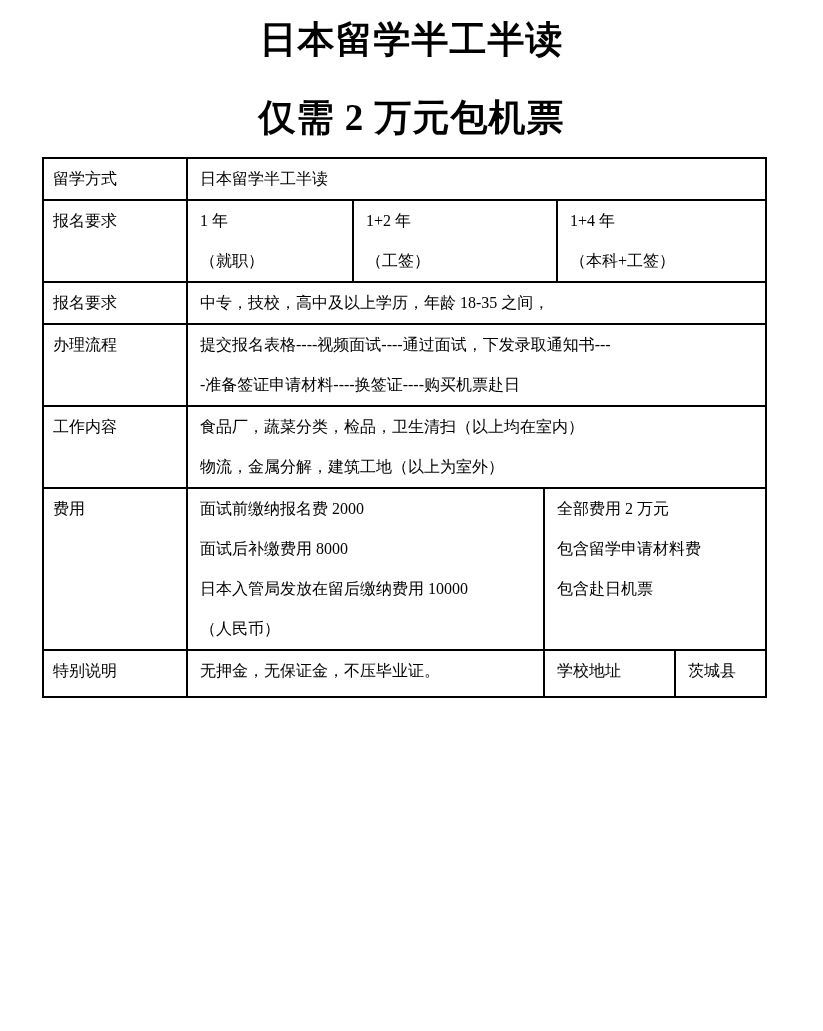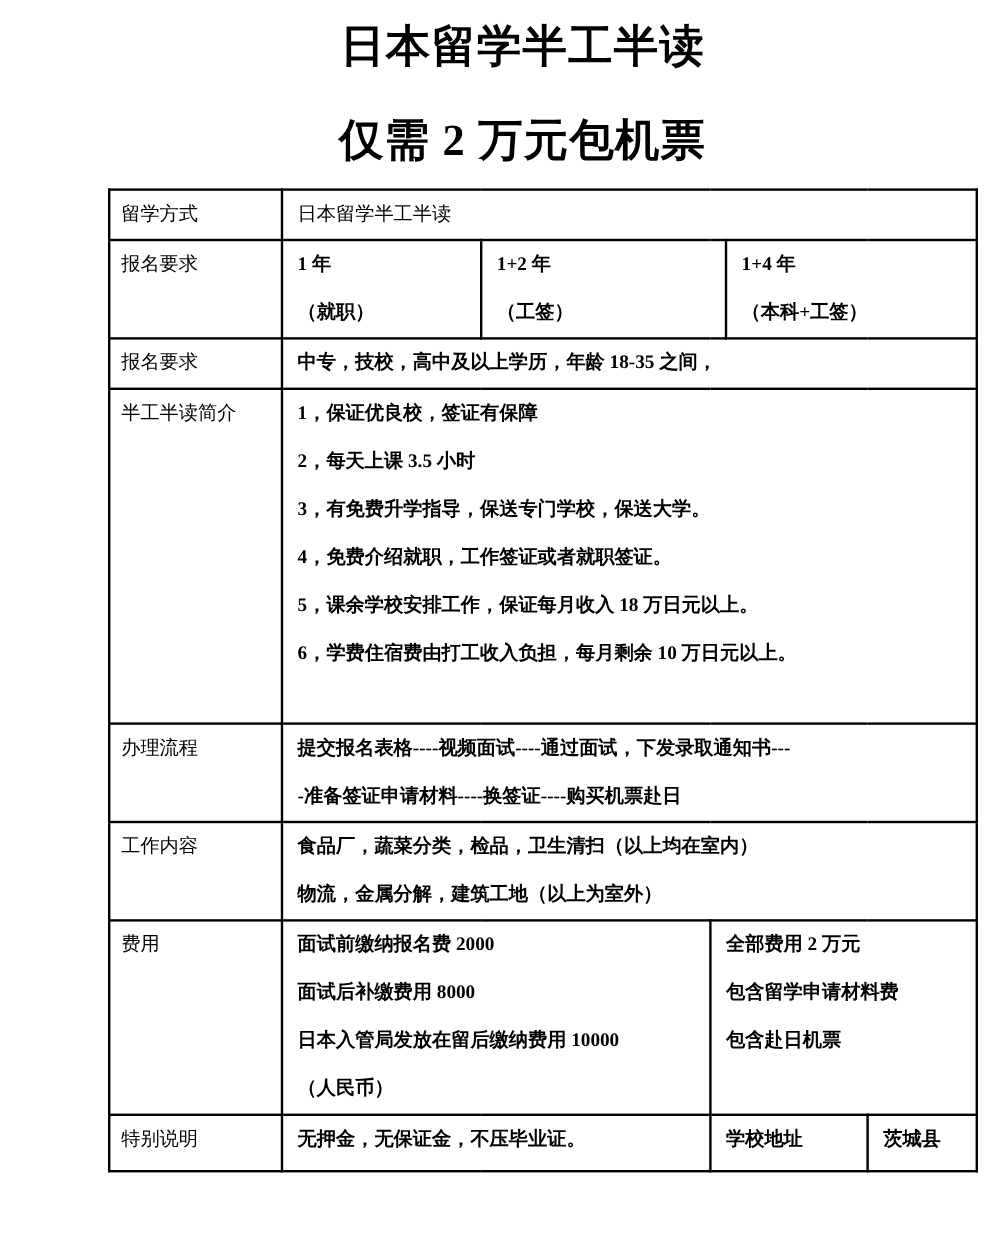--- a/index.html
+++ b/index.html
@@ -3,21 +3,21 @@
 <meta charset="utf-8">
 <style>
   * { box-sizing: border-box; }
   html, body {
     margin: 0; padding: 0;
     background: #ffffff;
     width: 823px; height: 1031px;
     font-family: "Liberation Serif", "DejaVu Serif", serif;
     color: #000000;
   }
-  .page { width: 823px; height: 1031px; overflow: hidden; padding-left: 48px; }
+  .page { width: 823px; height: 1031px; overflow: hidden; }
   .title-line {
     text-align: center;
     font-size: 37px;
     font-weight: bold;
     line-height: 46px;
     letter-spacing: 1px;
     white-space: nowrap;
   }
   .title-line1 { padding-top: 17px; }
   .title-line2 { margin-top: 32px; }
@@ -29,21 +29,21 @@
   }
   td {
     border: 2px solid #000000;
     vertical-align: top;
     font-size: 16px;
     line-height: 40px;
     padding: 0 2px 0 12px;
     overflow: hidden;
   }
   td.lbl { padding-left: 9px; }
-  .ln { white-space: nowrap; font-weight: bold; }
+  .ln { white-space: nowrap; }
 </style>
 </head>
 <body>
 
 <div class="page">
 
   <div class="title-line title-line1">日本留学半工半读</div>
   <div class="title-line title-line2">仅需 2 万元包机票</div>
 
   <table class="doc-table">
@@ -79,31 +79,20 @@
       </tr>
 
       <tr style="height:38px">
         <td class="lbl">报名要求</td>
         <td colspan="5">
           <div class="ln">中专，技校，高中及以上学历，年龄 18-35 之间，</div>
         </td>
       </tr>
 
 
-      <tr style="height:279px">
-        <td class="lbl">半工半读简介</td>
-        <td colspan="5">
-          <div class="ln">1，保证优良校，签证有保障</div>
-          <div class="ln">2，每天上课 3.5 小时</div>
-          <div class="ln">3，有免费升学指导，保送专门学校，保送大学。</div>
-          <div class="ln">4，免费介绍就职，工作签证或者就职签证。</div>
-          <div class="ln">5，课余学校安排工作，保证每月收入 18 万日元以上。</div>
-          <div class="ln">6，学费住宿费由打工收入负担，每月剩余 10 万日元以上。</div>
-        </td>
-      </tr>
 
       <tr style="height:80px">
         <td class="lbl">办理流程</td>
         <td colspan="5">
           <div class="ln">提交报名表格----视频面试----通过面试，下发录取通知书---</div>
           <div class="ln">-准备签证申请材料----换签证----购买机票赴日</div>
         </td>
       </tr>
 
       <tr style="height:80px">

